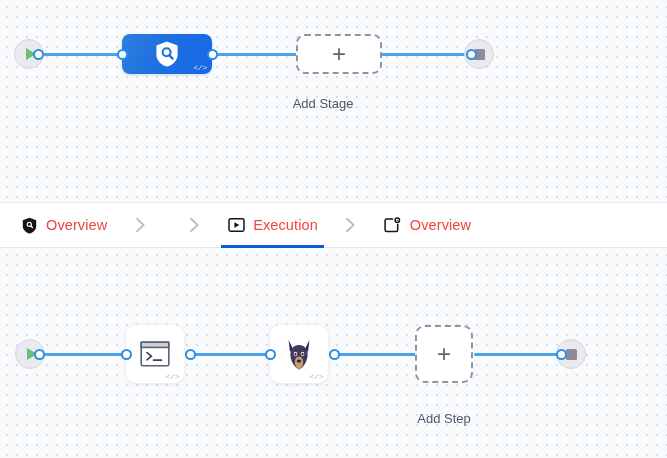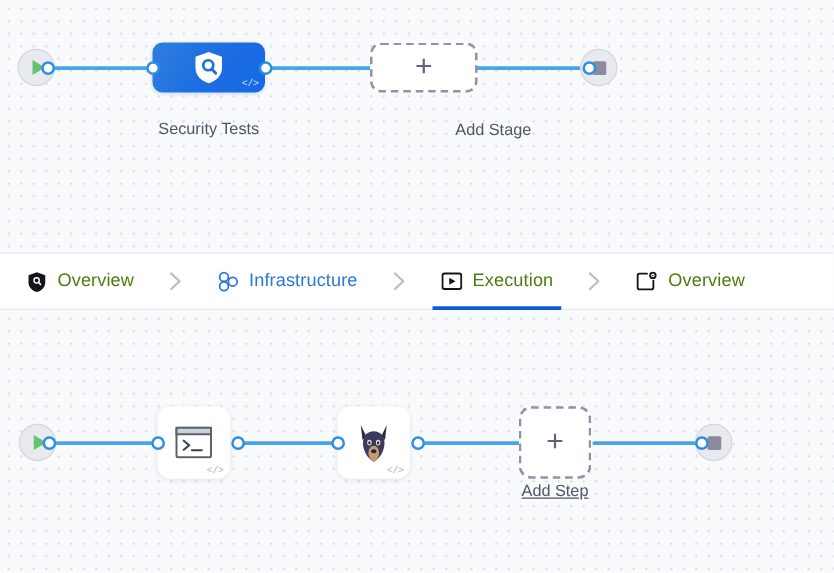--- a/index.html
+++ b/index.html
@@ -51,21 +51,21 @@
   .tab .tab-ico {
     display: inline-flex;
     align-items: center;
     justify-content: center;
     width: 18px; height: 18px;
     margin-right: 8px;
     flex: 0 0 auto;
   }
   .tab .tab-label {
     font-size: 14.5px;
-    color: #4d7c0f;
+    color: #ef4444;
     white-space: nowrap;
     letter-spacing: 0.1px;
   }
   .tab.is-link .tab-label { color: #2a76d8; }
   .tab.is-active::after {
     content: "";
     position: absolute;
     left: 0; right: 0; bottom: -1px;
     height: 3px;
     background: #0b5cd5;
@@ -201,26 +201,25 @@
     <div class="node node-stage" style="left:122px; top:34px;">
       <svg width="26" height="28" viewBox="0 0 26 28" aria-hidden="true">
         <path d="M13 1.5 L23.6 5.4 V14.4 C23.6 20.4 18.9 24.9 13 26.6 C7.1 24.9 2.4 20.4 2.4 14.4 V5.4 Z" fill="#ffffff"></path>
         <circle cx="12.6" cy="12.2" r="4.0" fill="none" stroke="#1e6fe0" stroke-width="2.1"></circle>
         <line x1="15.4" y1="15.2" x2="18.6" y2="18.6" stroke="#1e6fe0" stroke-width="2.3" stroke-linecap="round"></line>
       </svg>
       <span class="code-badge">&lt;/&gt;</span>
     </div>
     <div class="dot" style="left:117px; top:49px;"></div>
     <div class="dot" style="left:207px; top:49px;"></div>
-    <div class="label" style="left:97px; top:94px; width:140px;">Security Tests</div>
 
     <div class="node node-add stage-add" style="left:296px; top:34px;">
       <span class="plus-glyph">+</span>
     </div>
-    <div class="label" style="left:285px; top:95px; width:140px;text-align:right;">Add Stage</div>
+    <div class="label" style="left:253px; top:95px; width:140px;">Add Stage</div>
 
     <div class="dot" style="left:466px; top:49px;"></div>
     <div class="endcap" style="left:464px; top:39px;">
       <div class="sq-stop"></div>
     </div>
   </div>
 
   <div id="tabbar">
     <div id="tab-pad-left"></div>
 
@@ -234,30 +233,20 @@
       </span>
       <span class="tab-label">Overview</span>
     </div>
 
     <div class="tab-sep">
       <svg width="11" height="16" viewBox="0 0 11 16" aria-hidden="true">
         <polyline points="2,1.8 8.6,8 2,14.2" fill="none" stroke="#b6bfcc" stroke-width="1.9" stroke-linecap="round" stroke-linejoin="round"></polyline>
       </svg>
     </div>
 
-    <div class="tab is-link">
-      <span class="tab-ico">
-        <svg width="17" height="17" viewBox="0 0 17 17" aria-hidden="true">
-          <circle cx="5.2" cy="4.6" r="3.5" fill="none" stroke="#2a76d8" stroke-width="1.4"></circle>
-          <circle cx="5.2" cy="12.0" r="3.5" fill="none" stroke="#2a76d8" stroke-width="1.4"></circle>
-          <circle cx="12.2" cy="8.3" r="3.5" fill="none" stroke="#2a76d8" stroke-width="1.4"></circle>
-        </svg>
-      </span>
-      <span class="tab-label">Infrastructure</span>
-    </div>
 
     <div class="tab-sep">
       <svg width="11" height="16" viewBox="0 0 11 16" aria-hidden="true">
         <polyline points="2,1.8 8.6,8 2,14.2" fill="none" stroke="#b6bfcc" stroke-width="1.9" stroke-linecap="round" stroke-linejoin="round"></polyline>
       </svg>
     </div>
 
     <div class="tab is-active">
       <span class="tab-ico">
         <svg width="17" height="16" viewBox="0 0 17 16" aria-hidden="true">
@@ -330,21 +319,21 @@
         <ellipse cx="15" cy="24.0" rx="2.1" ry="1.6" fill="#24233d"></ellipse>
       </svg>
       <span class="code-badge">&lt;/&gt;</span>
     </div>
     <div class="dot" style="left:265px; top:101px;"></div>
     <div class="dot" style="left:329px; top:101px;"></div>
 
     <div class="node node-add step-add" style="left:415px; top:77px;">
       <span class="plus-glyph">+</span>
     </div>
-    <div class="label" style="left:374px; top:136px; width:140px;text-decoration:underline;">Add Step</div>
+    <div class="label" style="left:374px; top:162px; width:140px;">Add Step</div>
 
     <div class="dot" style="left:556px; top:101px;"></div>
     <div class="endcap" style="left:556px; top:91px;">
       <div class="sq-stop"></div>
     </div>
   </div>
 
 </div>
 
 </body></html>

